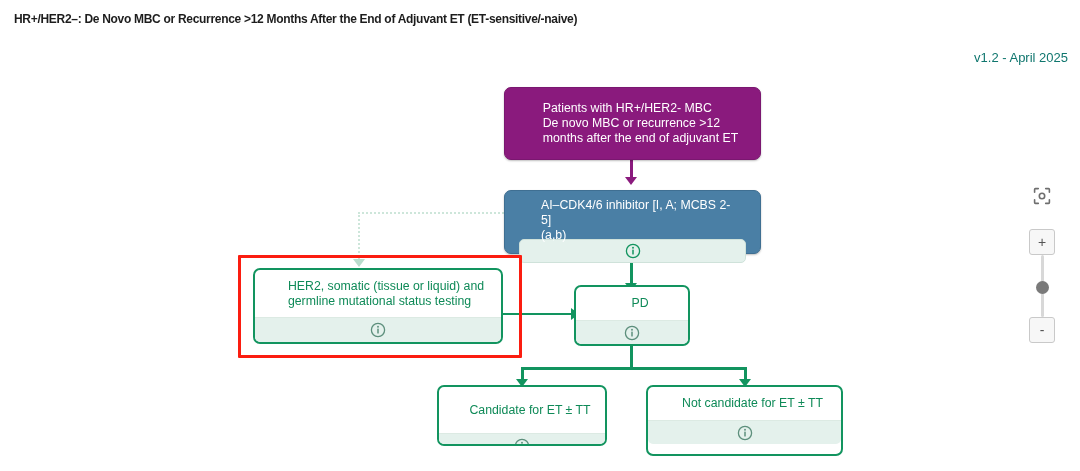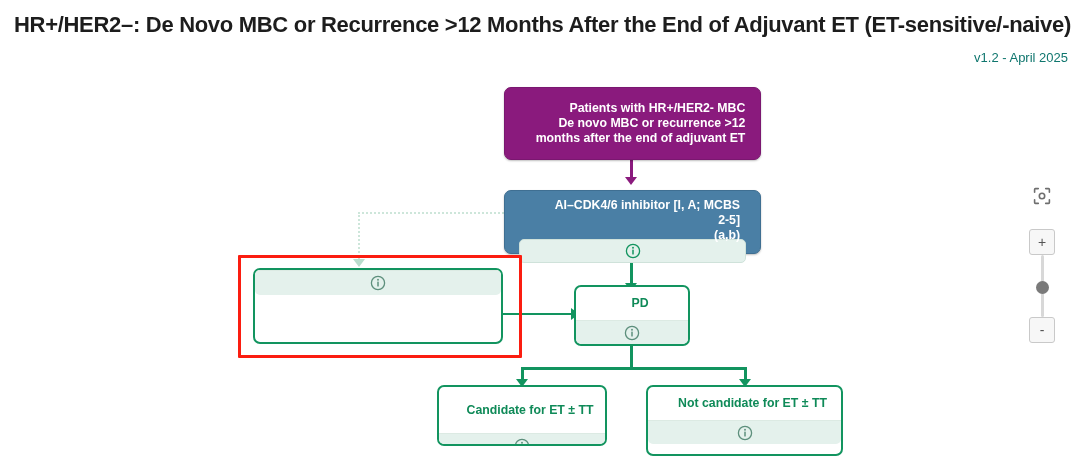--- a/index.html
+++ b/index.html
@@ -7,37 +7,37 @@
     width: 1080px; height: 471px;
     background: #ffffff;
     font-family: "Liberation Sans", sans-serif;
     overflow: hidden;
   }
   #root { position: relative; width: 1080px; height: 471px; background:#fff; }
 
   
   .page-title {
     position: absolute; left: 14px; top: 12px;
-    font-size: 22px; font-weight: bold; color: #1d1d1d;
+    font-size: 12px; font-weight: bold; color: #1d1d1d;
     letter-spacing: -0.3px; white-space: nowrap;
   }
   .version-label {
     position: absolute; right: 12px; top: 50px;
     font-size: 13px; color: #0f766e; white-space: nowrap;
   }
 
   
   .canvas { position: absolute; left:0; top:72px; width:1080px; height:399px; }
 
   
   .node { position: absolute; border-radius: 7px; }
 
   .node .title {
     display: flex; align-items: center; justify-content: center;
-    text-align: right; font-weight: bold; line-height: 1.22;
+    text-align: left; font-weight: normal; line-height: 1.22;
     padding: 5px 7px;
     margin-left: 16px;
   }
   .node .infostrip {
     display: flex; align-items: center; justify-content: center;
     background: #e4f1ec;
     border-bottom-left-radius: 5px; border-bottom-right-radius: 5px;
   }
 
   
@@ -183,20 +183,26 @@
           <circle cx="8" cy="8" r="6.6" fill="none" stroke="#12945f" stroke-width="1.3"></circle>
           <circle cx="8" cy="4.7" r="0.95" fill="#12945f"></circle>
           <rect x="7.25" y="6.5" width="1.5" height="5" rx="0.6" fill="#12945f"></rect>
         </svg>
       </div>
     </div>
 
     <div class="selection-rect" style="left:238px; top:183px; width:284px; height:103px;"></div>
 
     <div class="node node-green" style="left:253px; top:196px; width:250px; height:76px;">
+      <div class="title" style="height:47px;">
+        <div>
+          <div>HER2, somatic (tissue or liquid) and</div>
+          <div>germline mutational status testing</div>
+        </div>
+      </div>
       <div class="infostrip" style="height:25px;">
         <svg class="info-icon" width="16" height="16" viewBox="0 0 16 16">
           <circle cx="8" cy="8" r="6.6" fill="none" stroke="#5d8f7c" stroke-width="1.3"></circle>
           <circle cx="8" cy="4.7" r="0.95" fill="#5d8f7c"></circle>
           <rect x="7.25" y="6.5" width="1.5" height="5" rx="0.6" fill="#5d8f7c"></rect>
         </svg>
       </div>
     </div>
 
     <div class="node node-green" style="left:574px; top:213px; width:116px; height:61px;">

